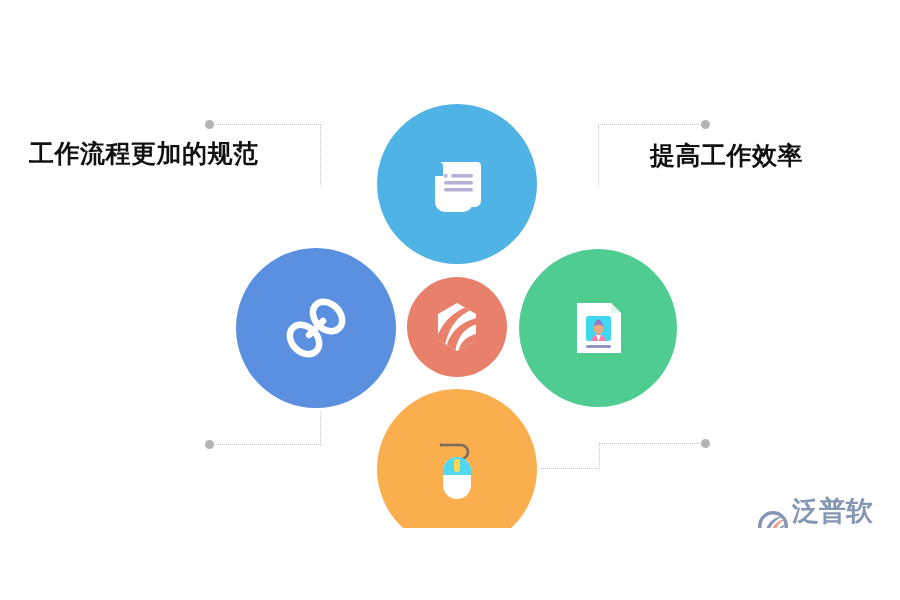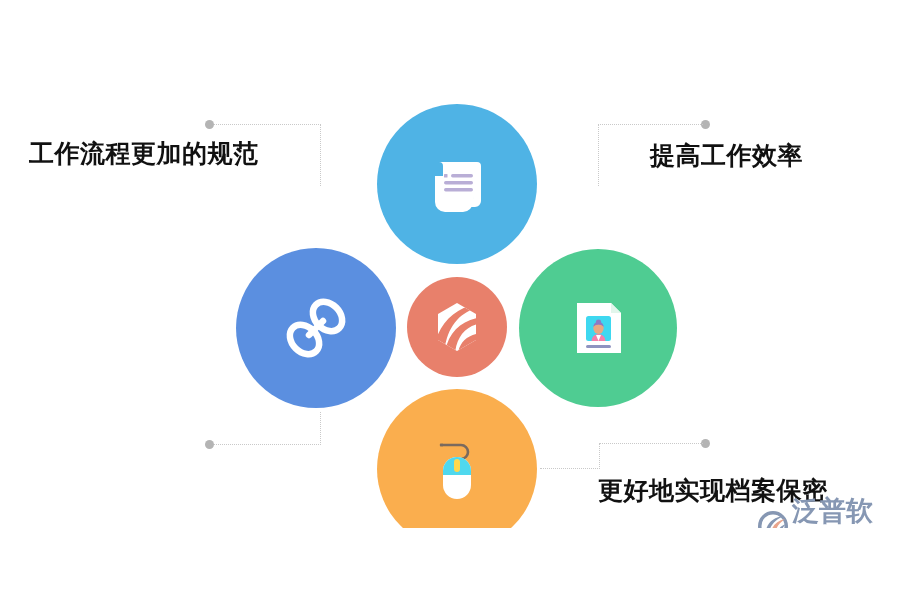--- a/index.html
+++ b/index.html
@@ -121,21 +121,20 @@
 
   <div>
     <div class="conn-dot" style="left:701px; top:439px;"></div>
     <div class="conn-h" style="left:599px; top:443px; width:104px;"></div>
     <div class="conn-v" style="left:599px; top:443px; height:26px;"></div>
     <div class="conn-h" style="left:540px; top:468px; width:60px;"></div>
   </div>
 
   <div class="label" style="left:29px;  top:137px;">工作流程更加的规范</div>
   <div class="label" style="left:650px; top:139px;text-align:right;">提高工作效率</div>
-  <div class="label" style="left:598px; top:474px;">更好地实现档案保密</div>
 
   <div class="circle c-top" style="background:#4FB3E5;">
     <svg width="74" height="74" viewBox="0 0 74 74">
       <path d="M14 15 h43 a4 4 0 0 1 4 4 v30 h-8 v6 a10 10 0 0 1 -10 10 h-18 a10 10 0 0 1 -10 -10 v-26 h8 v-10 a4 4 0 0 0 -4 -4 h-5 z" fill="#ffffff"></path>
       <path d="M53 49 h8 v5 a6 6 0 0 1 -6 6 h-8 a10 10 0 0 0 6 -11 z" fill="#ffffff"></path>
       <rect x="24" y="27" width="3.5" height="3.5" rx="0.6" fill="#b9aed6"></rect>
       <rect x="31" y="27" width="22" height="3.5" rx="1.7" fill="#b9aed6"></rect>
       <rect x="24" y="34" width="29" height="3.5" rx="1.7" fill="#b9aed6"></rect>
       <rect x="24" y="41" width="29" height="3.5" rx="1.7" fill="#b9aed6"></rect>
     </svg>

